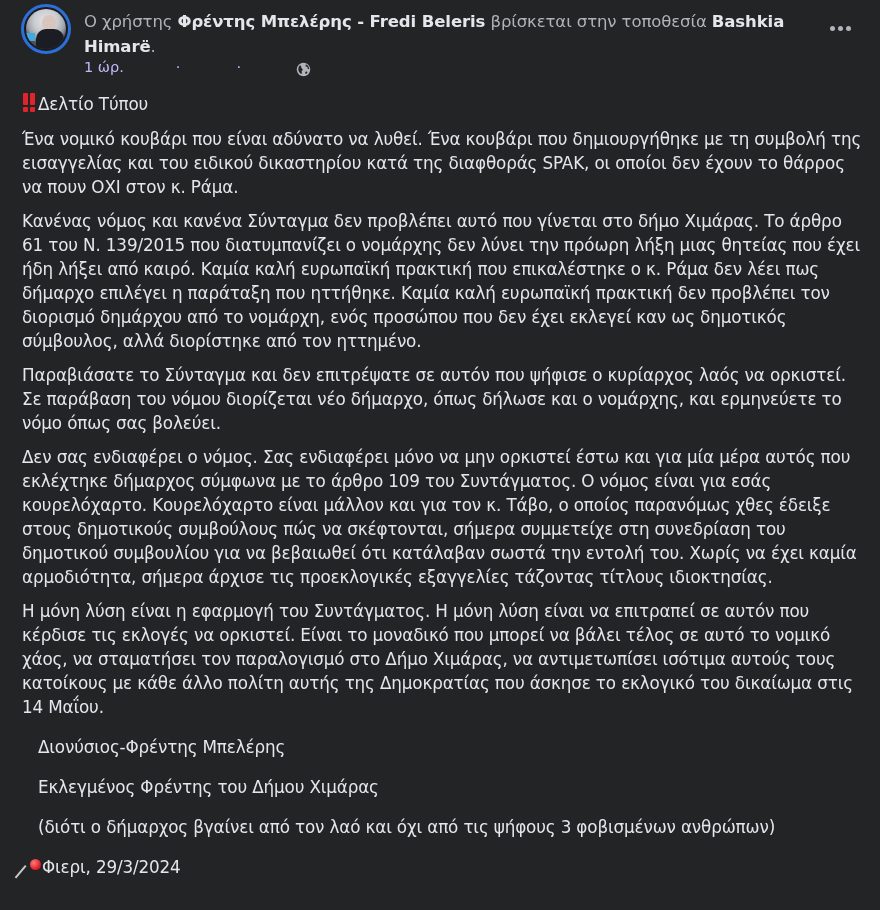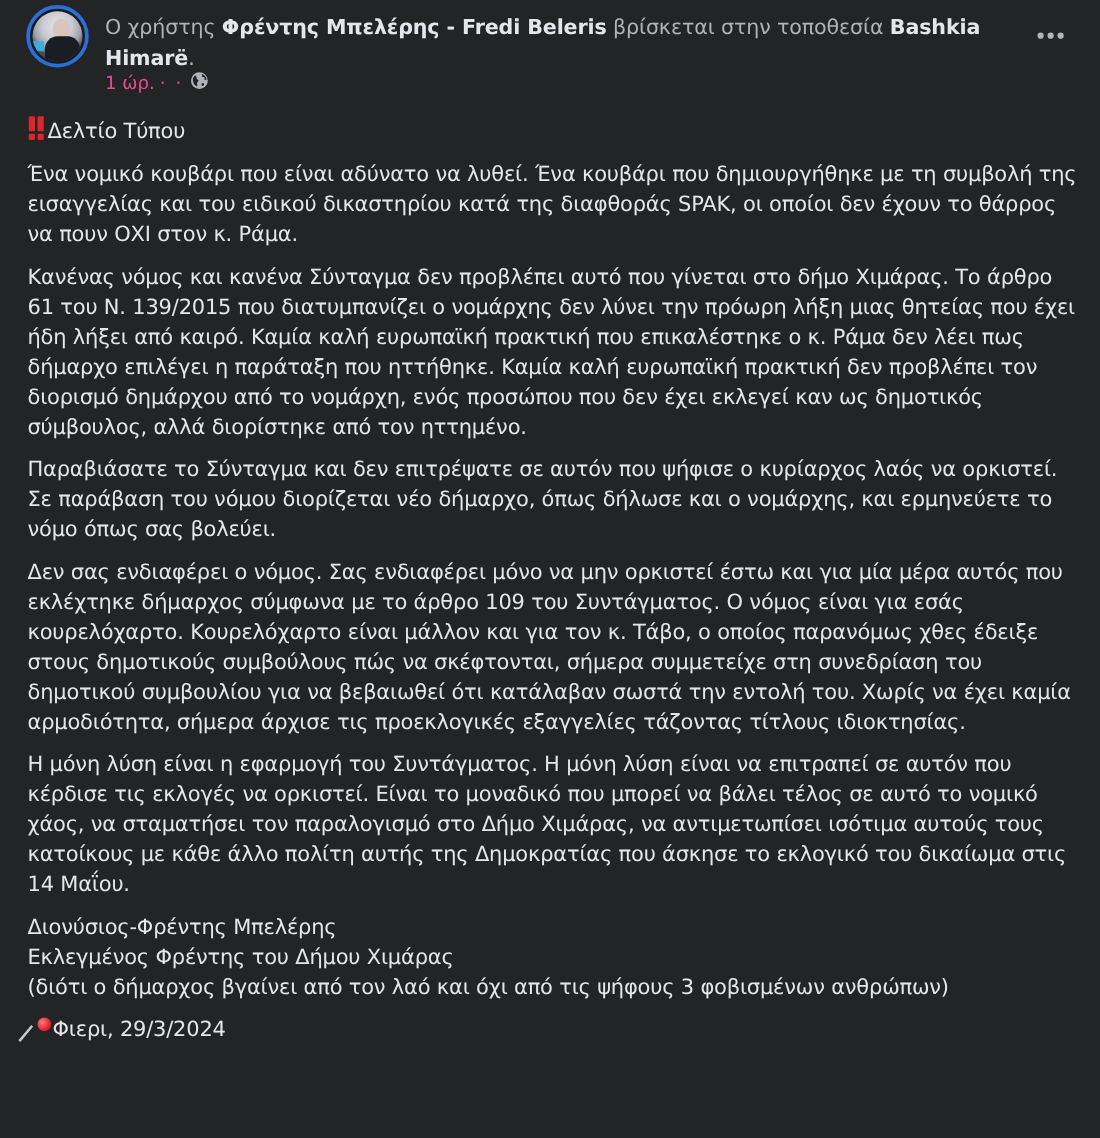--- a/index.html
+++ b/index.html
@@ -79,23 +79,24 @@
       font-weight: bold;
     }
     .headline .link {
       cursor: pointer;
     }
     .meta {
       position: absolute;
       left: 84px; top: 57px;
       font-size: 14.5px;
       line-height: 20px;
-      color: #ec4899;
-      display: flex;
-      align-items: flex-start;
+      color: #c4b5fd;
+      display: flex;
+      align-items: flex-end;
+      gap: 48px;
     }
     .meta .sep { margin: 0 4px; }
     .globe {
       display: inline-block;
       width: 15px; height: 15px;
       margin-left: 3px;
       vertical-align: middle;
     }
     .more-btn {
       position: absolute;
@@ -140,25 +141,25 @@
     .exclaim i {
       position: absolute;
       width: 5px;
       background: #e0242b;
       border-radius: 1px;
     }
     .exclaim i.b1 { left: 1px; top: 1px; height: 12px; }
     .exclaim i.b2 { left: 8px; top: 1px; height: 12px; }
     .exclaim i.d1 { left: 1px; top: 15px; height: 5px; }
     .exclaim i.d2 { left: 8px; top: 15px; height: 5px; }
-    .signature p { margin: 0; }
+    .signature p { margin: 16px; }
     .signature { margin-bottom: 10px; }
     .place-line {
       display: flex;
-      align-items: center;
+      align-items: flex-end;
       height: 24px;
     }
     .pin {
       display: inline-block;
       width: 20px; height: 22px;
       position: relative;
       margin-right: 0px;
     }
     .pin .needle {
       position: absolute;

